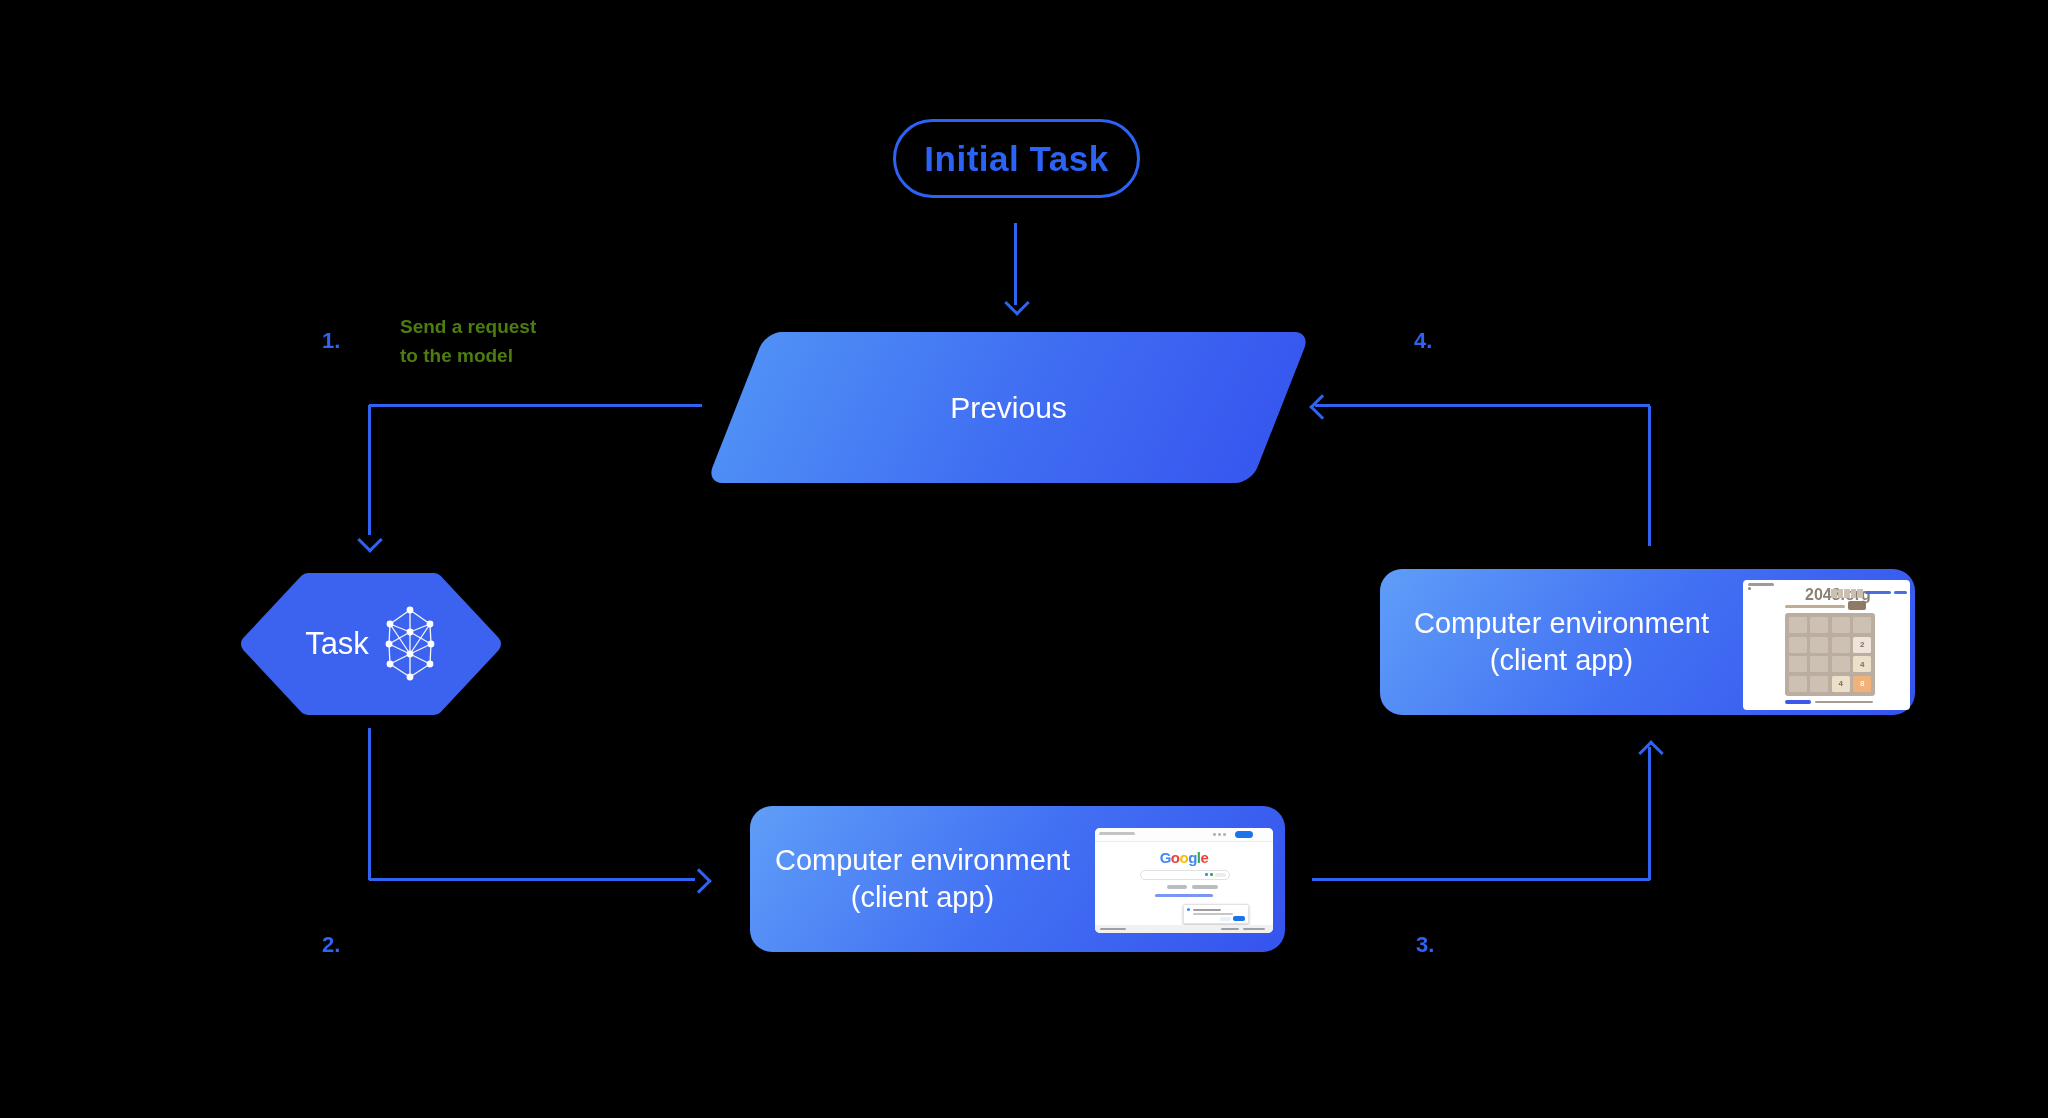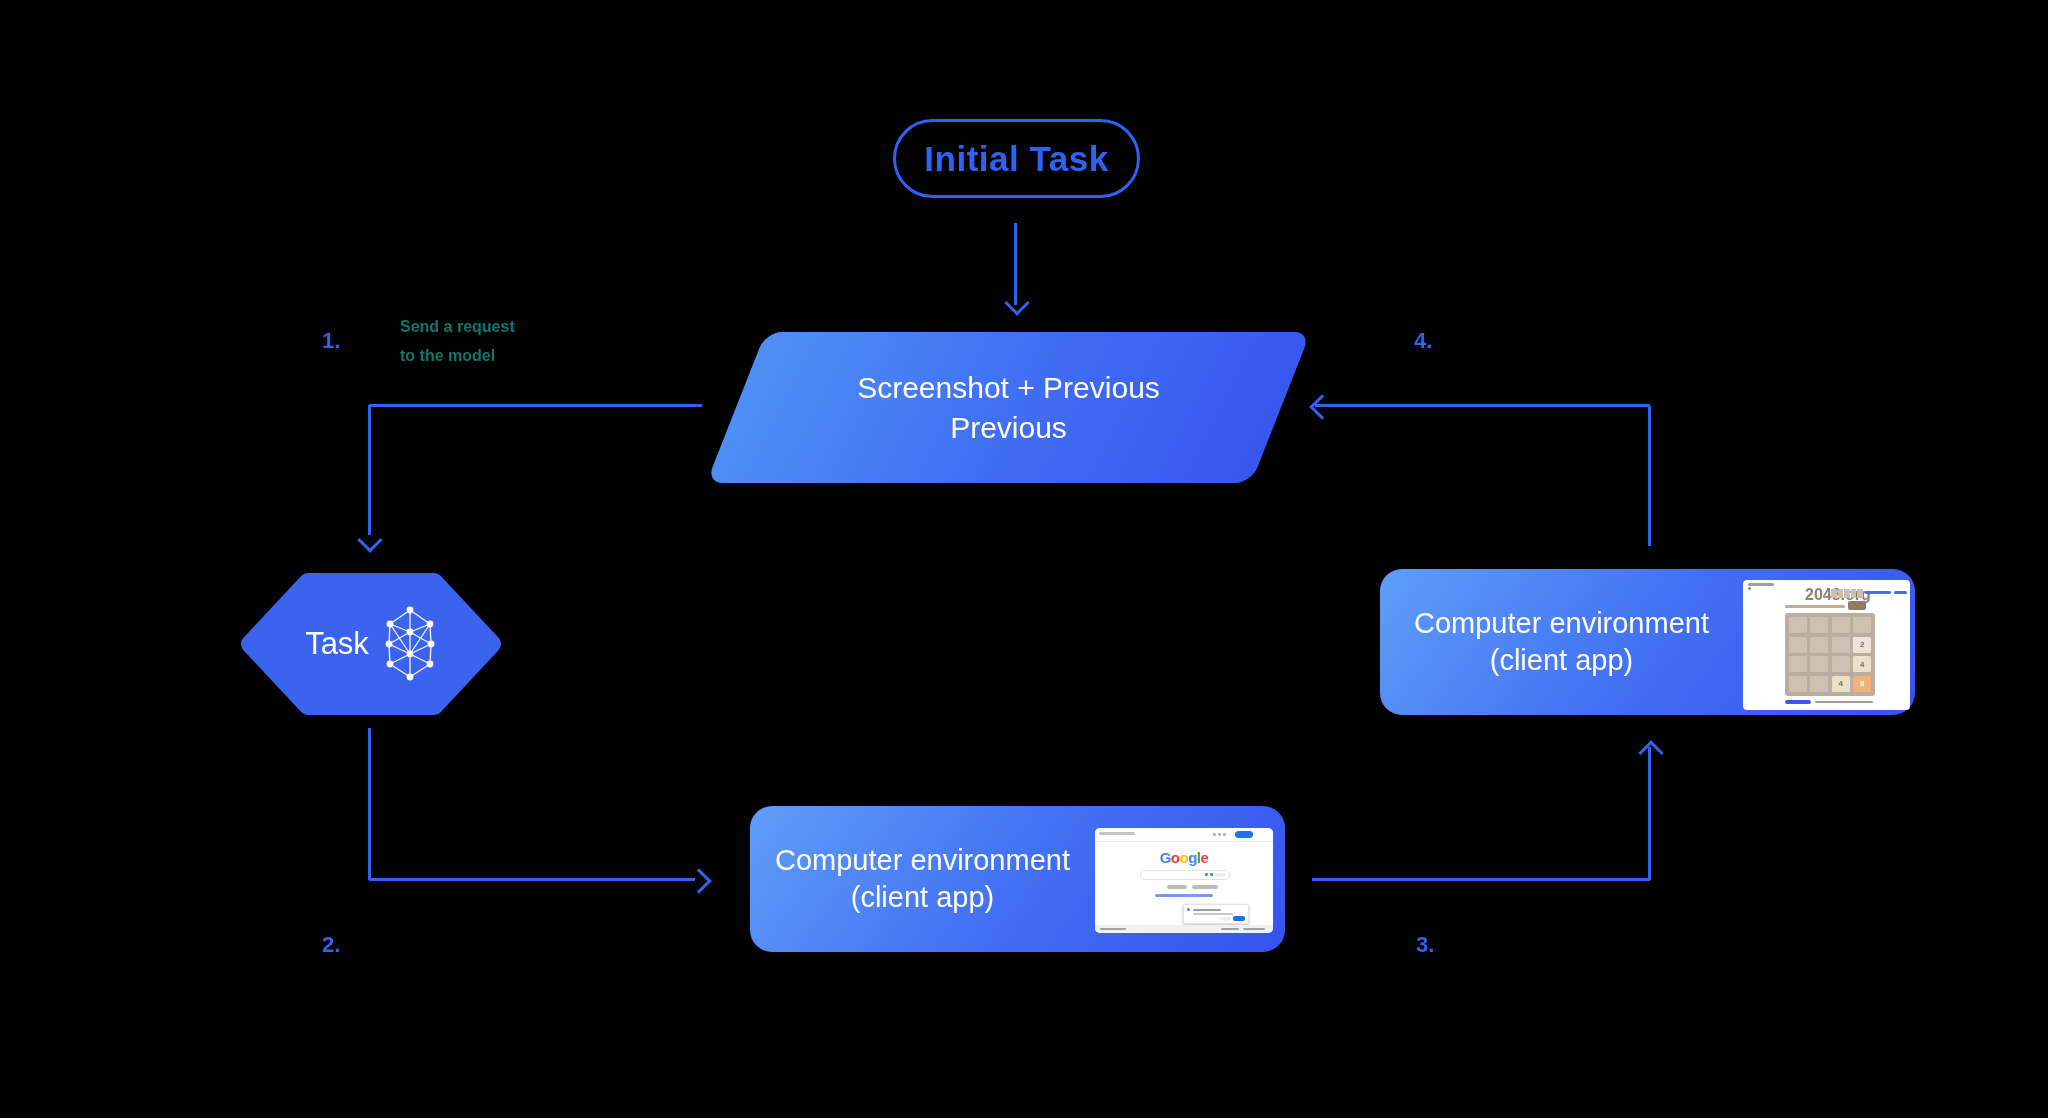--- a/index.html
+++ b/index.html
@@ -40,21 +40,21 @@
         background:linear-gradient(127deg,#5f9ef8 0%,#4270f3 50%,#3553ee 100%);}
   .env-label{position:absolute;display:flex;flex-direction:column;align-items:center;
         justify-content:center;color:#fff;font-size:29px;line-height:37px;
         font-weight:500;text-align:center;}
   .shot{position:absolute;background:#fff;border-radius:5px;overflow:hidden;}
   .bar{position:absolute;border-radius:2px;}
   .dot{position:absolute;border-radius:50%;}
 
   
   .lblnum{position:absolute;color:#2e63f3;font-size:22px;font-weight:700;}
-  .lbl{position:absolute;color:#0f766e;font-size:16px;font-weight:600;line-height:29px;}
+  .lbl{position:absolute;color:#4d7c0f;font-size:19px;font-weight:600;line-height:29px;}
 
   
   .g-logo{position:absolute;left:0;top:21px;width:178px;text-align:center;
           font-size:15px;font-weight:700;letter-spacing:-0.5px;}
   .gl0{color:#4285F4}.gl1{color:#EA4335}.gl2{color:#FBBC05}
   .gl3{color:#4285F4}.gl4{color:#34A853}.gl5{color:#EA4335}
   .g-search{position:absolute;left:45px;top:42px;width:88px;height:8px;
           border:1px solid #dfe1e5;border-radius:6px;}
   .g-dialog{position:absolute;left:88px;top:76px;width:64px;height:18px;background:#fff;
           border:1px solid #e3e3e3;border-radius:2px;box-shadow:0 1px 3px rgba(0,0,0,.25);}
@@ -80,21 +80,20 @@
 
 <div id="stage">
 
   <div class="pill">Initial Task</div>
 
   <div class="line" style="left:1014px;top:223px;width:3px;height:82px"></div>
   <div class="chev down" style="left:1008px;top:294px"></div>
 
   <div class="para-shape"></div>
   <div class="para-text">
-    <span>Screenshot + Previous</span>
     <span>Previous</span>
   </div>
 
   <div class="line" style="left:369px;top:404px;width:333px;height:3px"></div>
   <div class="line" style="left:368px;top:405px;width:3px;height:130px"></div>
   <div class="chev down" style="left:361px;top:531px"></div>
 
   <div class="lblnum" style="left:322px;top:328px">1.</div>
   <div class="lbl" style="left:400px;top:312px">
     <div>Send a request</div>

